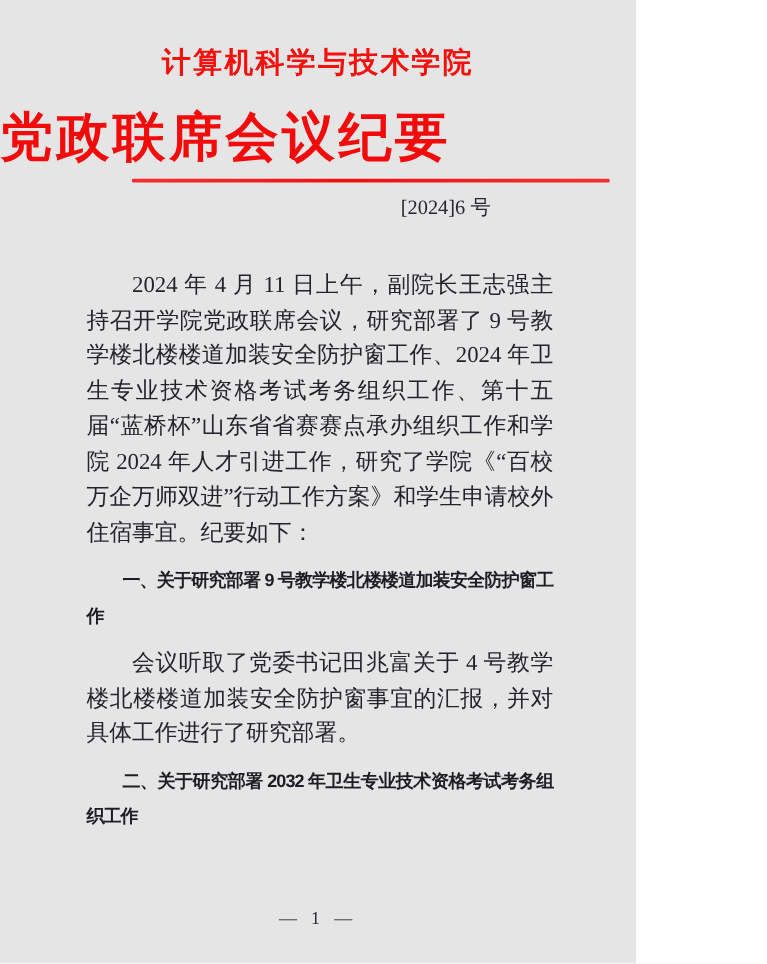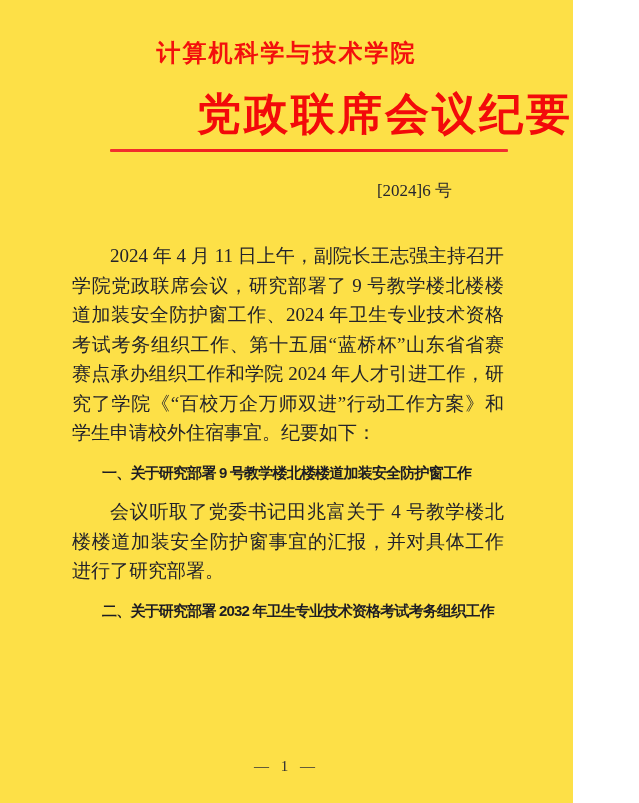--- a/index.html
+++ b/index.html
@@ -2,56 +2,56 @@
 <html><head>
 <meta charset="utf-8">
 <style>
   html, body {
     margin: 0;
     padding: 0;
     background: #ffffff;
   }
   .page {
     position: relative;
-    width: 573px;
+    width: 530px;
     height: 803px;
-    background: #fde047;
+    background: #e5e5e5;
     overflow: hidden;
     font-family: "Liberation Serif", "DejaVu Serif", serif;
   }
   .org-name {
     padding-top: 38px;
     text-align: center;
     color: #f3100d;
     font-size: 24px;
     line-height: 30px;
     font-weight: bold;
     letter-spacing: 2px;
     font-family: "Liberation Serif", "DejaVu Serif", serif;
   }
   .doc-title {
     margin-top: 23px;
-    text-align: right;
+    text-align: left;
     color: #f30a0a;
     font-size: 44px;
     line-height: 47px;
     font-weight: bold;
     letter-spacing: 3px;
     font-family: "Liberation Serif", "DejaVu Serif", serif;
   }
   .title-rule {
     margin-top: 11px;
     margin-left: 110px;
     width: 398px;
     height: 3px;
     background: linear-gradient(to right, #f2302f, #ee1212 45%, #f2302f);
     border-radius: 1px;
   }
   .doc-number {
-    margin-top: 28px;
+    margin-top: 10px;
     text-align: right;
     padding-right: 121px;
     color: #26262e;
     font-size: 17px;
     line-height: 21px;
   }
   .content {
     margin: 40px 59px 0 62px;
     color: #23232b;
     font-size: 19px;

